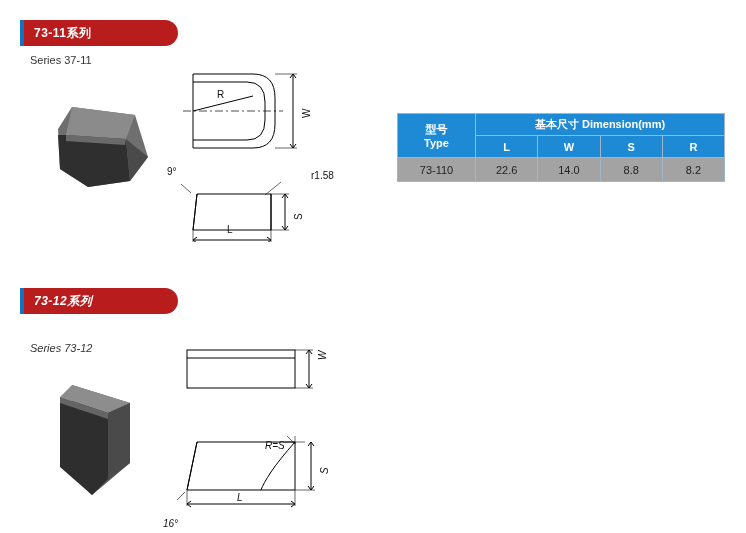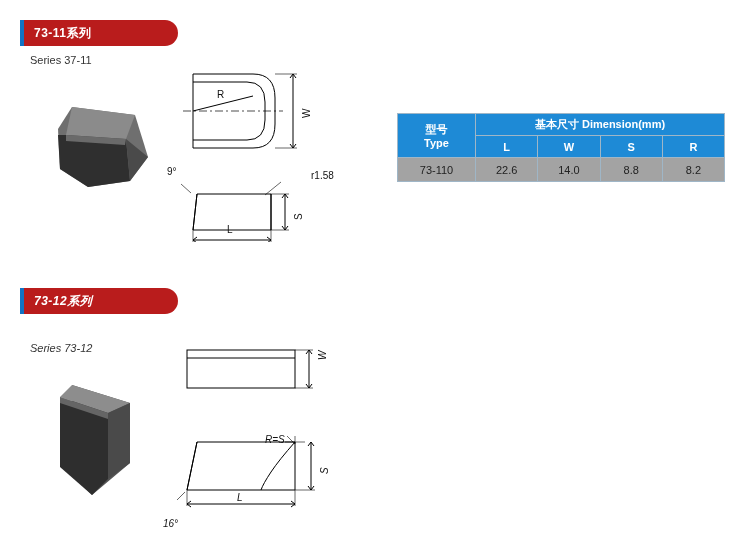--- a/index.html
+++ b/index.html
@@ -241,17 +241,17 @@
         <line x1="12" y1="172" x2="120" y2="172"></line>
         <path d="M16 169 L12 172 L16 175"></path>
         <path d="M116 169 L120 172 L116 175"></path>
         <line x1="12" y1="158" x2="12" y2="174" stroke-width="0.6"></line>
         <line x1="120" y1="158" x2="120" y2="174" stroke-width="0.6"></line>
       </g>
     </svg>
     <span class="label-txt vert" style="left:142px; top:28px;">W</span>
     <span class="label-txt" style="left:62px; top:160px;">L</span>
     <span class="label-txt vert" style="left:144px; top:142px;">S</span>
-    <span class="label-txt" style="left:90px; top:102px;">R=S</span>
+    <span class="label-txt" style="left:90px; top:108px;">R=S</span>
     <span class="label-txt" style="left:-12px; top:150px;margin-top:36px;">16°</span>
   </div>
 
 </div>
 
 </body></html>

